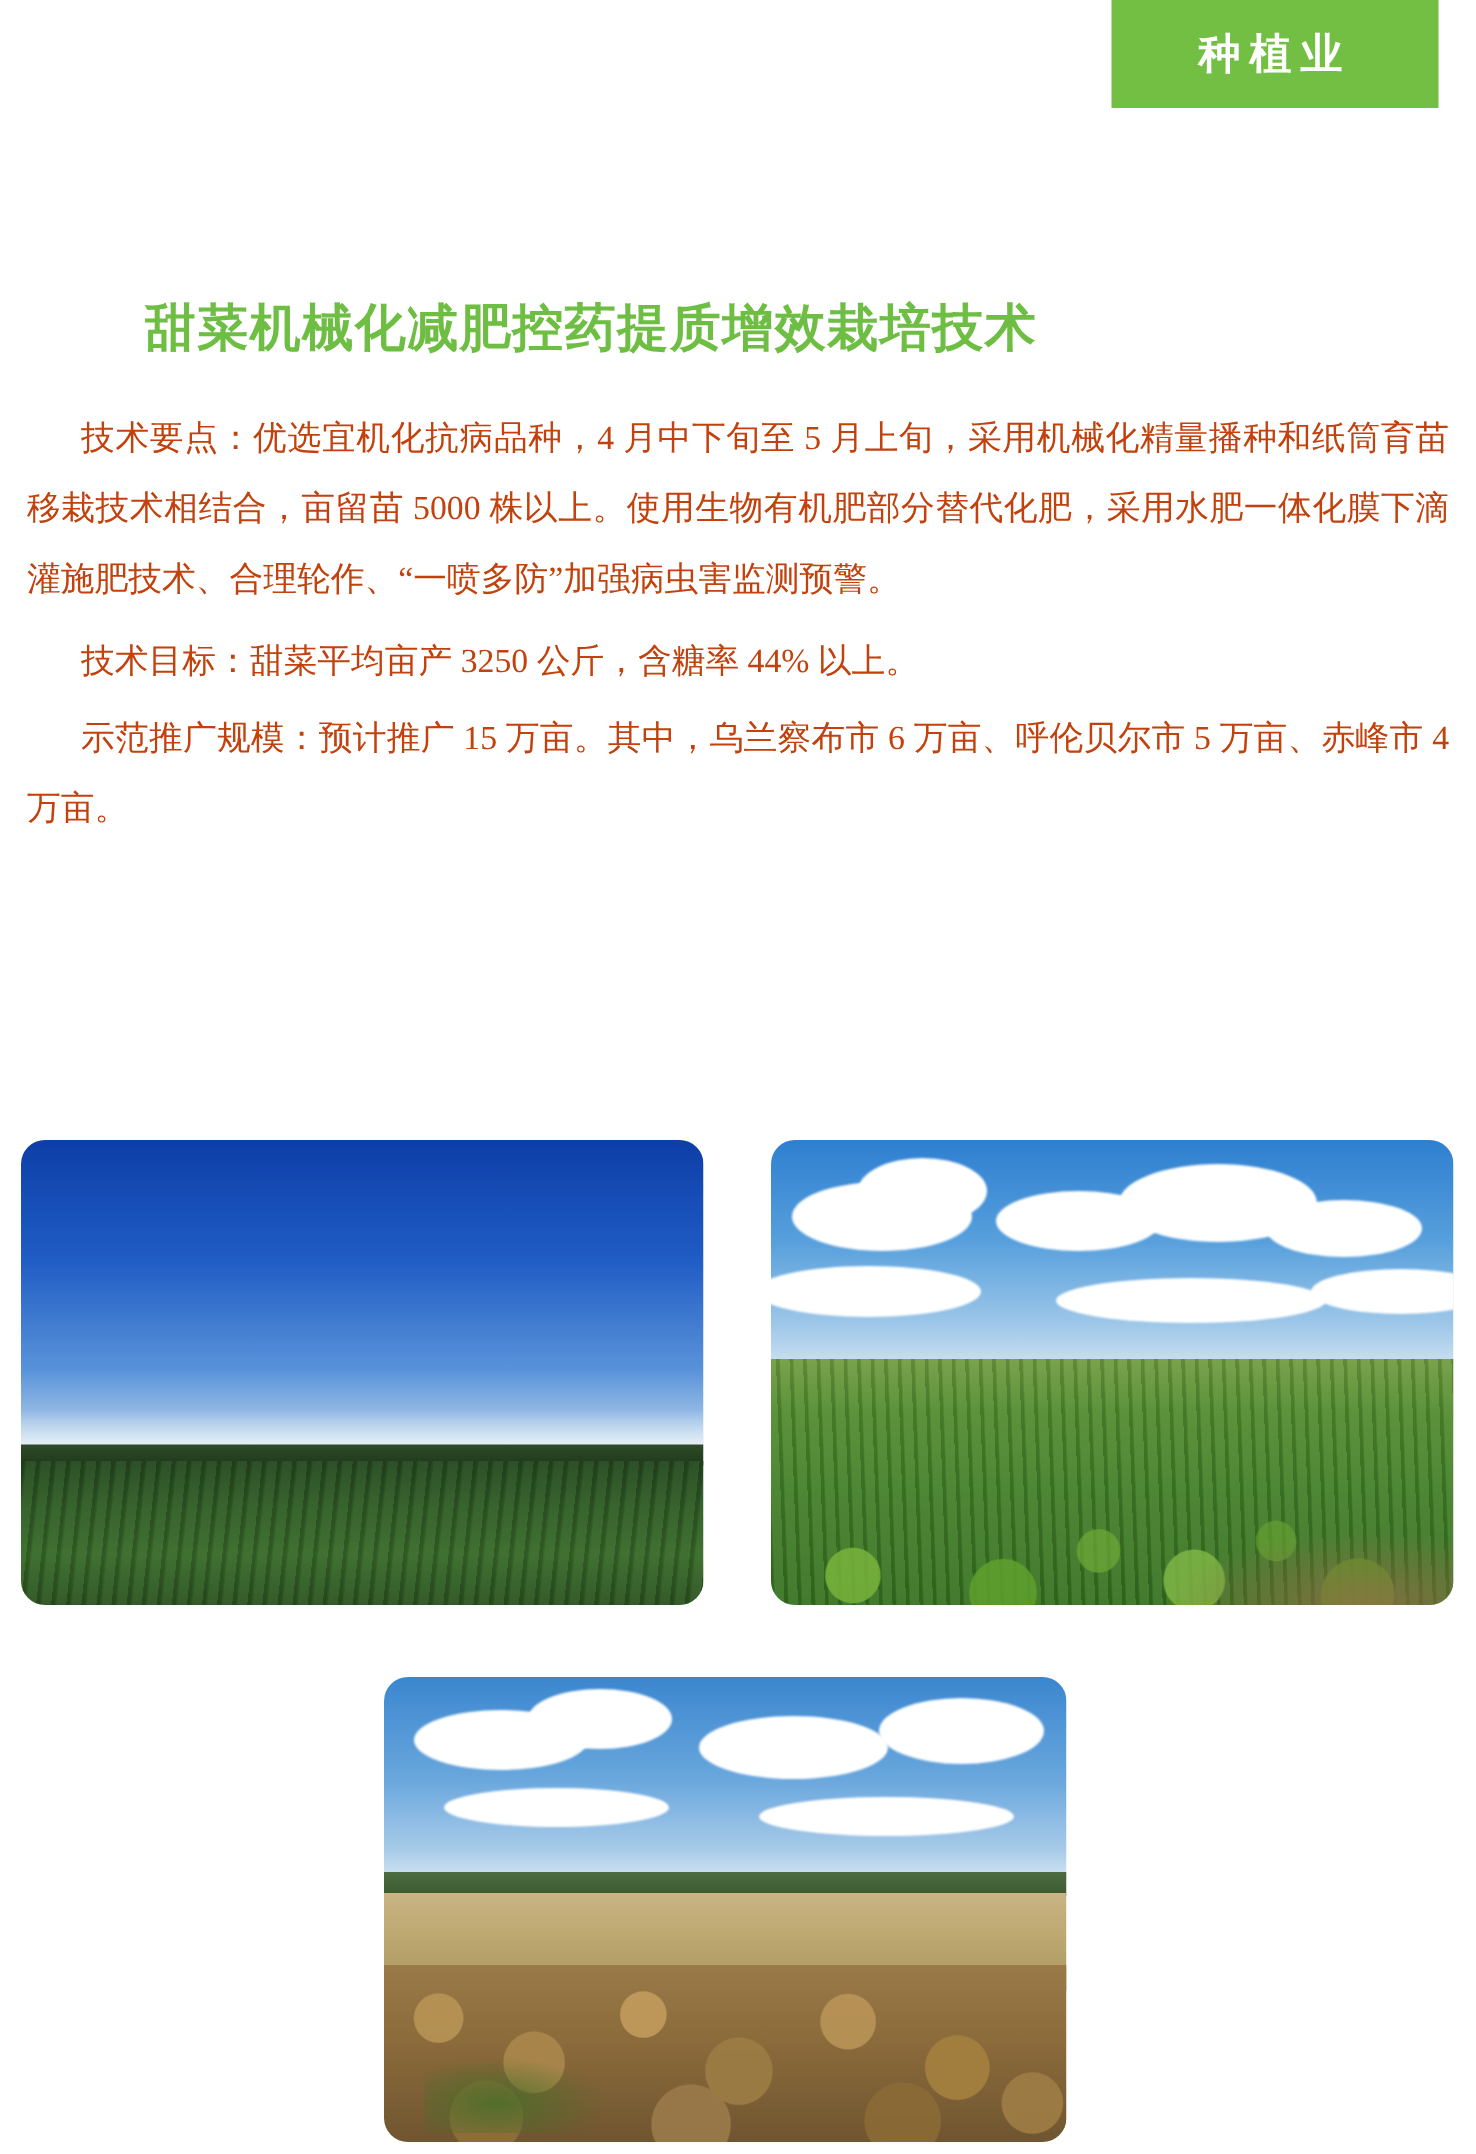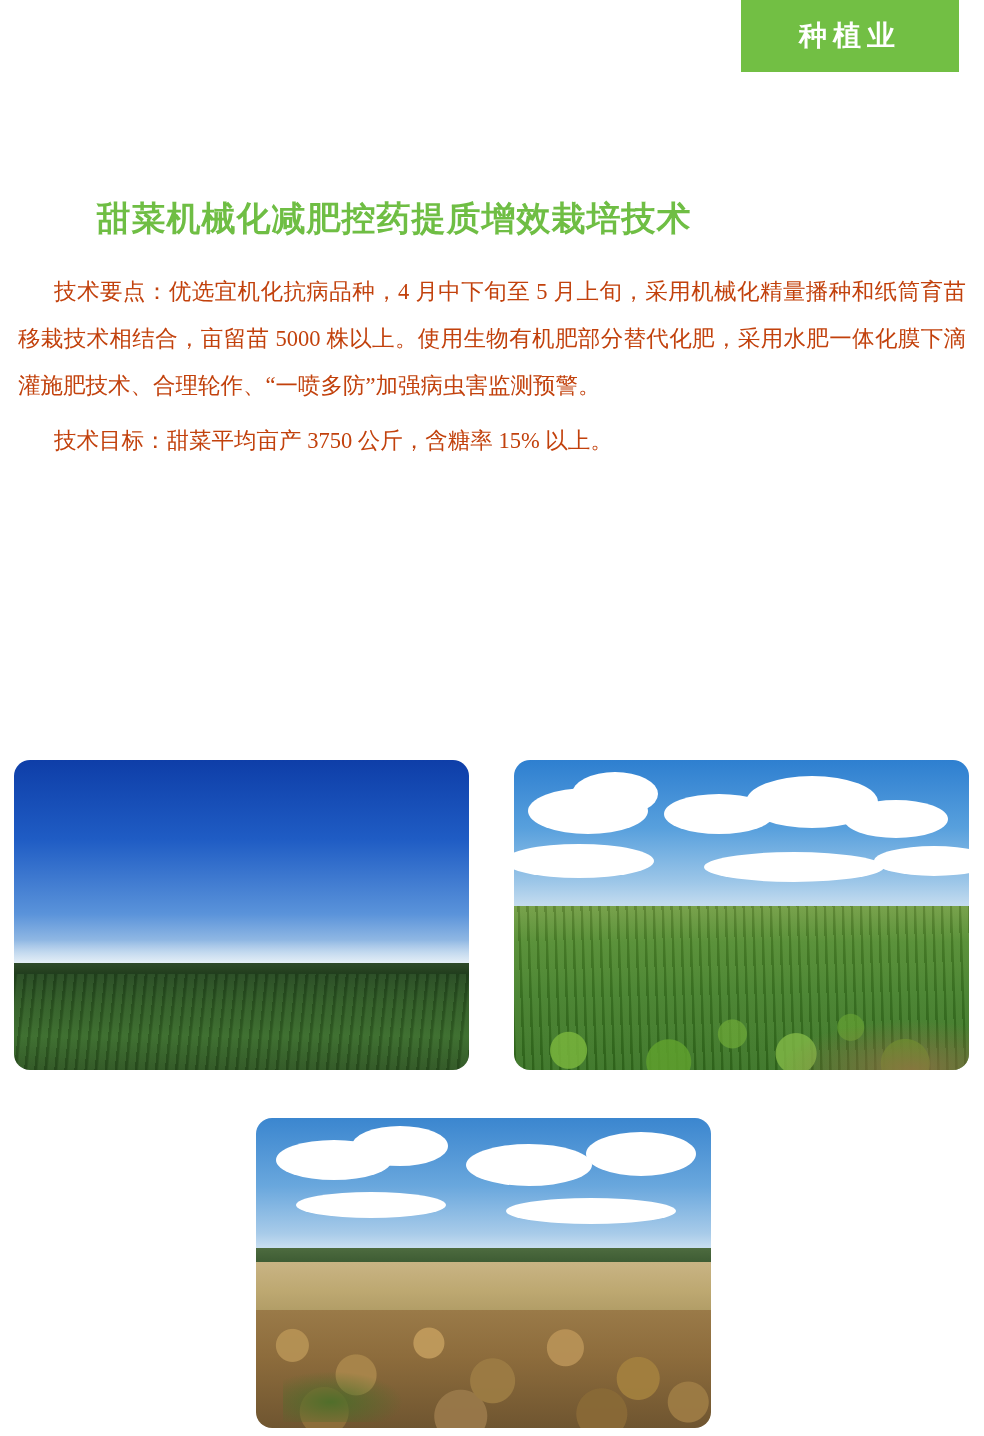--- a/index.html
+++ b/index.html
@@ -181,21 +181,22 @@
 <body>
 
 <div class="category-tab">
   <span class="label">种植业</span>
 </div>
 
 <div class="doc-title">甜菜机械化减肥控药提质增效栽培技术</div>
 
 <div class="body-text">
   <p class="para">技术要点：优选宜机化抗病品种，4 月中下旬至 5 月上旬，采用机械化精量播种和纸筒育苗移栽技术相结合，亩留苗 5000 株以上。使用生物有机肥部分替代化肥，采用水肥一体化膜下滴灌施肥技术、合理轮作、“一喷多防”加强病虫害监测预警。</p>
-  <p class="para tight">技术目标：甜菜平均亩产 3750 公斤，含糖率 15% 以上。</p>
+  <p class="para tight">技术目标：甜菜平均亩产 3250 公斤，含糖率 44% 以上。</p>
+  <p class="para">示范推广规模：预计推广 15 万亩。其中，乌兰察布市 6 万亩、呼伦贝尔市 5 万亩、赤峰市 4 万亩。</p>
 </div>
 
 <div class="photo" id="photo-1">
   <div class="ph-inner">
     <div class="p1-sky"></div>
     <div class="p1-haze"></div>
     <div class="p1-treeline"></div>
     <div class="p1-field"></div>
     <div class="p1-rows"></div>
   </div>

